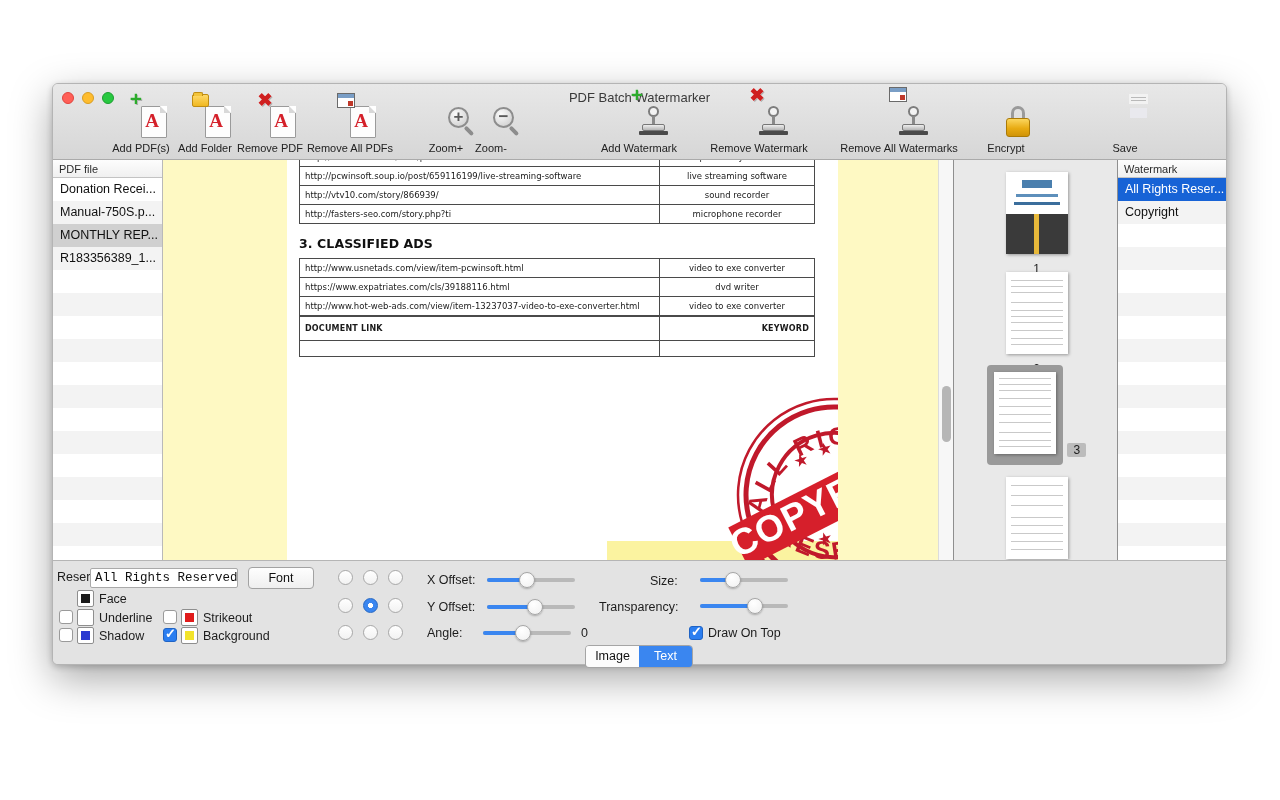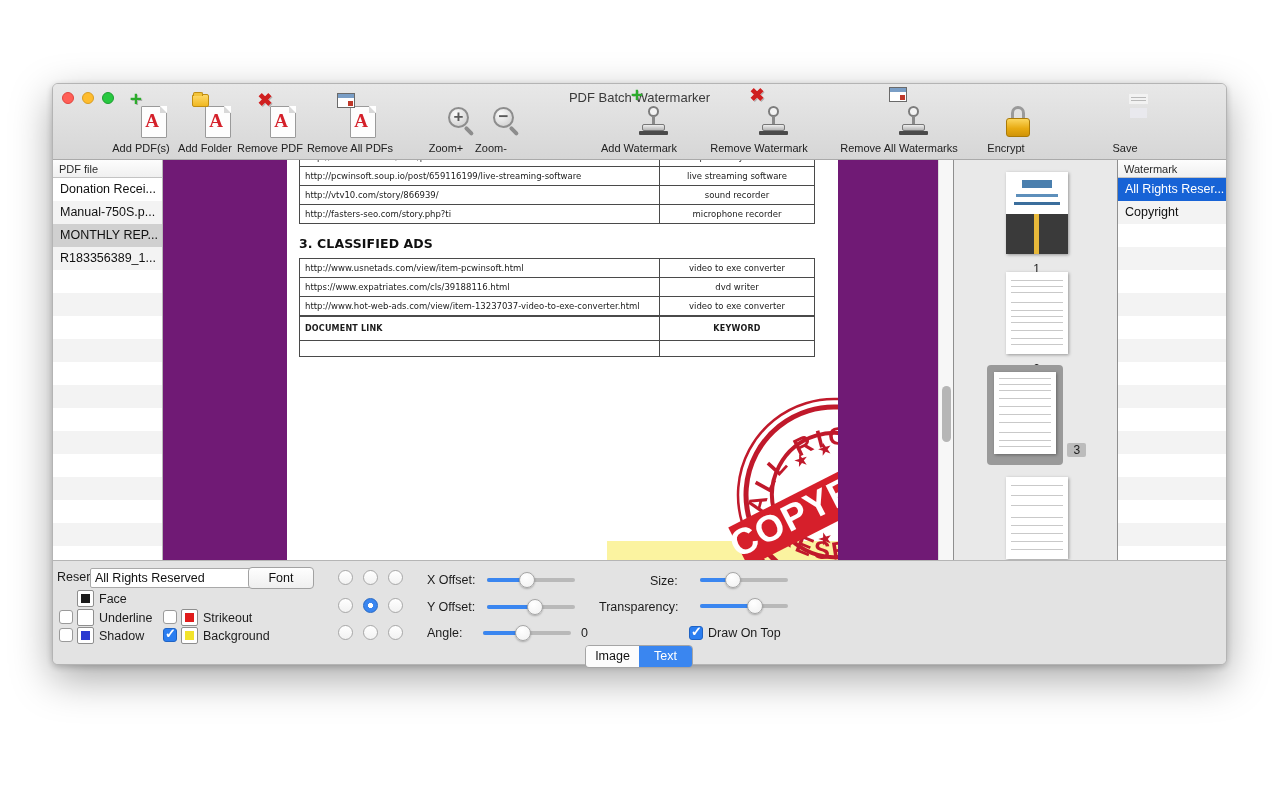--- a/index.html
+++ b/index.html
@@ -130,21 +130,21 @@
   }
   .lrow {
     height: 23px; line-height: 23px; padding-left: 7px; font-size: 12.5px;
     color:#111; white-space:nowrap; overflow:hidden;
   }
   .lrow.odd { background:#f3f3f3; }
   .lrow.sel { background:#d0d0d0; }
   .wrow.sel { background:#1763d6; color:#fff; }
 
   
-  .previewwrap { flex:1; position:relative; background:#701a75; overflow:hidden; }
+  .previewwrap { flex:1; position:relative; background:#fef9c3; overflow:hidden; }
   .page-doc {
     position:absolute; left:124px; top:0; width: 551px; height:400px;
     background:#fff; overflow:hidden;
   }
   .vscroll { position:absolute; right:0; top:0; width:15px; height:400px; background:#f7f7f7;
     border-left:1px solid #dcdcdc; }
   .vthumb { position:absolute; left:3px; top:226px; width:9px; height:56px;
     background:#b6b6b6; border-radius:5px; }
 
   
@@ -180,24 +180,25 @@
 
   
   .wmlist { width: 110px; background:#fff; }
 
   
   .bottom { position:absolute; left:0; top:476px; width:1175px; height:106px;
      background:#e3e3e3; border-top:1px solid #b5b5b5; }
 
   .lbl-s { font-size: 12.5px; color:#1c1c1c; }
   .textfield {
-    position:absolute; left:90px; top:568px; width:180px; height:20px;
+    position:absolute; left:90px; top:568px; width:148px; height:20px;
     background:#fff; border:1px solid #a9a9a9; border-radius:2px;
     font-size:12.5px; color:#111; padding: 0 4px; line-height:19px; overflow:hidden;
     white-space:nowrap;
+    font-family:Liberation Mono, monospace;
   }
   .fontbtn {
     position:absolute; left:248px; top:567px; width:66px; height:22px;
     background: linear-gradient(#fefefe,#efefef); border:1px solid #a2a2a2;
     border-radius:4px; font-size:12.5px; color:#111; text-align:center; line-height:21px;
   }
   .cb {
     position:absolute; width:14px; height:14px; background:#fff;
     border:1px solid #9a9a9a; border-radius:3px;
   }
@@ -410,21 +411,21 @@
                     <td class="url">http://www.hot-web-ads.com/view/item-13237037-video-to-exe-converter.html</td>
                     <td class="kw">video to exe converter</td>
                   </tr>
             </tbody>
               </table>
 
             <table class="t">
               <tbody>
                   <tr>
                 <th class="url" style="text-align:left;padding:7px 5px">DOCUMENT LINK</th>
-                <th class="kw" style="text-align:center;padding:7px 5px">KEYWORD</th>
+                <th class="kw" style="text-align:right;padding:7px 5px">KEYWORD</th>
               </tr>
               <tr>
                     <td class="url" style="height:16px"></td>
                     <td class="kw"></td>
                   </tr>
             </tbody>
               </table>
           </div>
 
           <div class="stamp">

